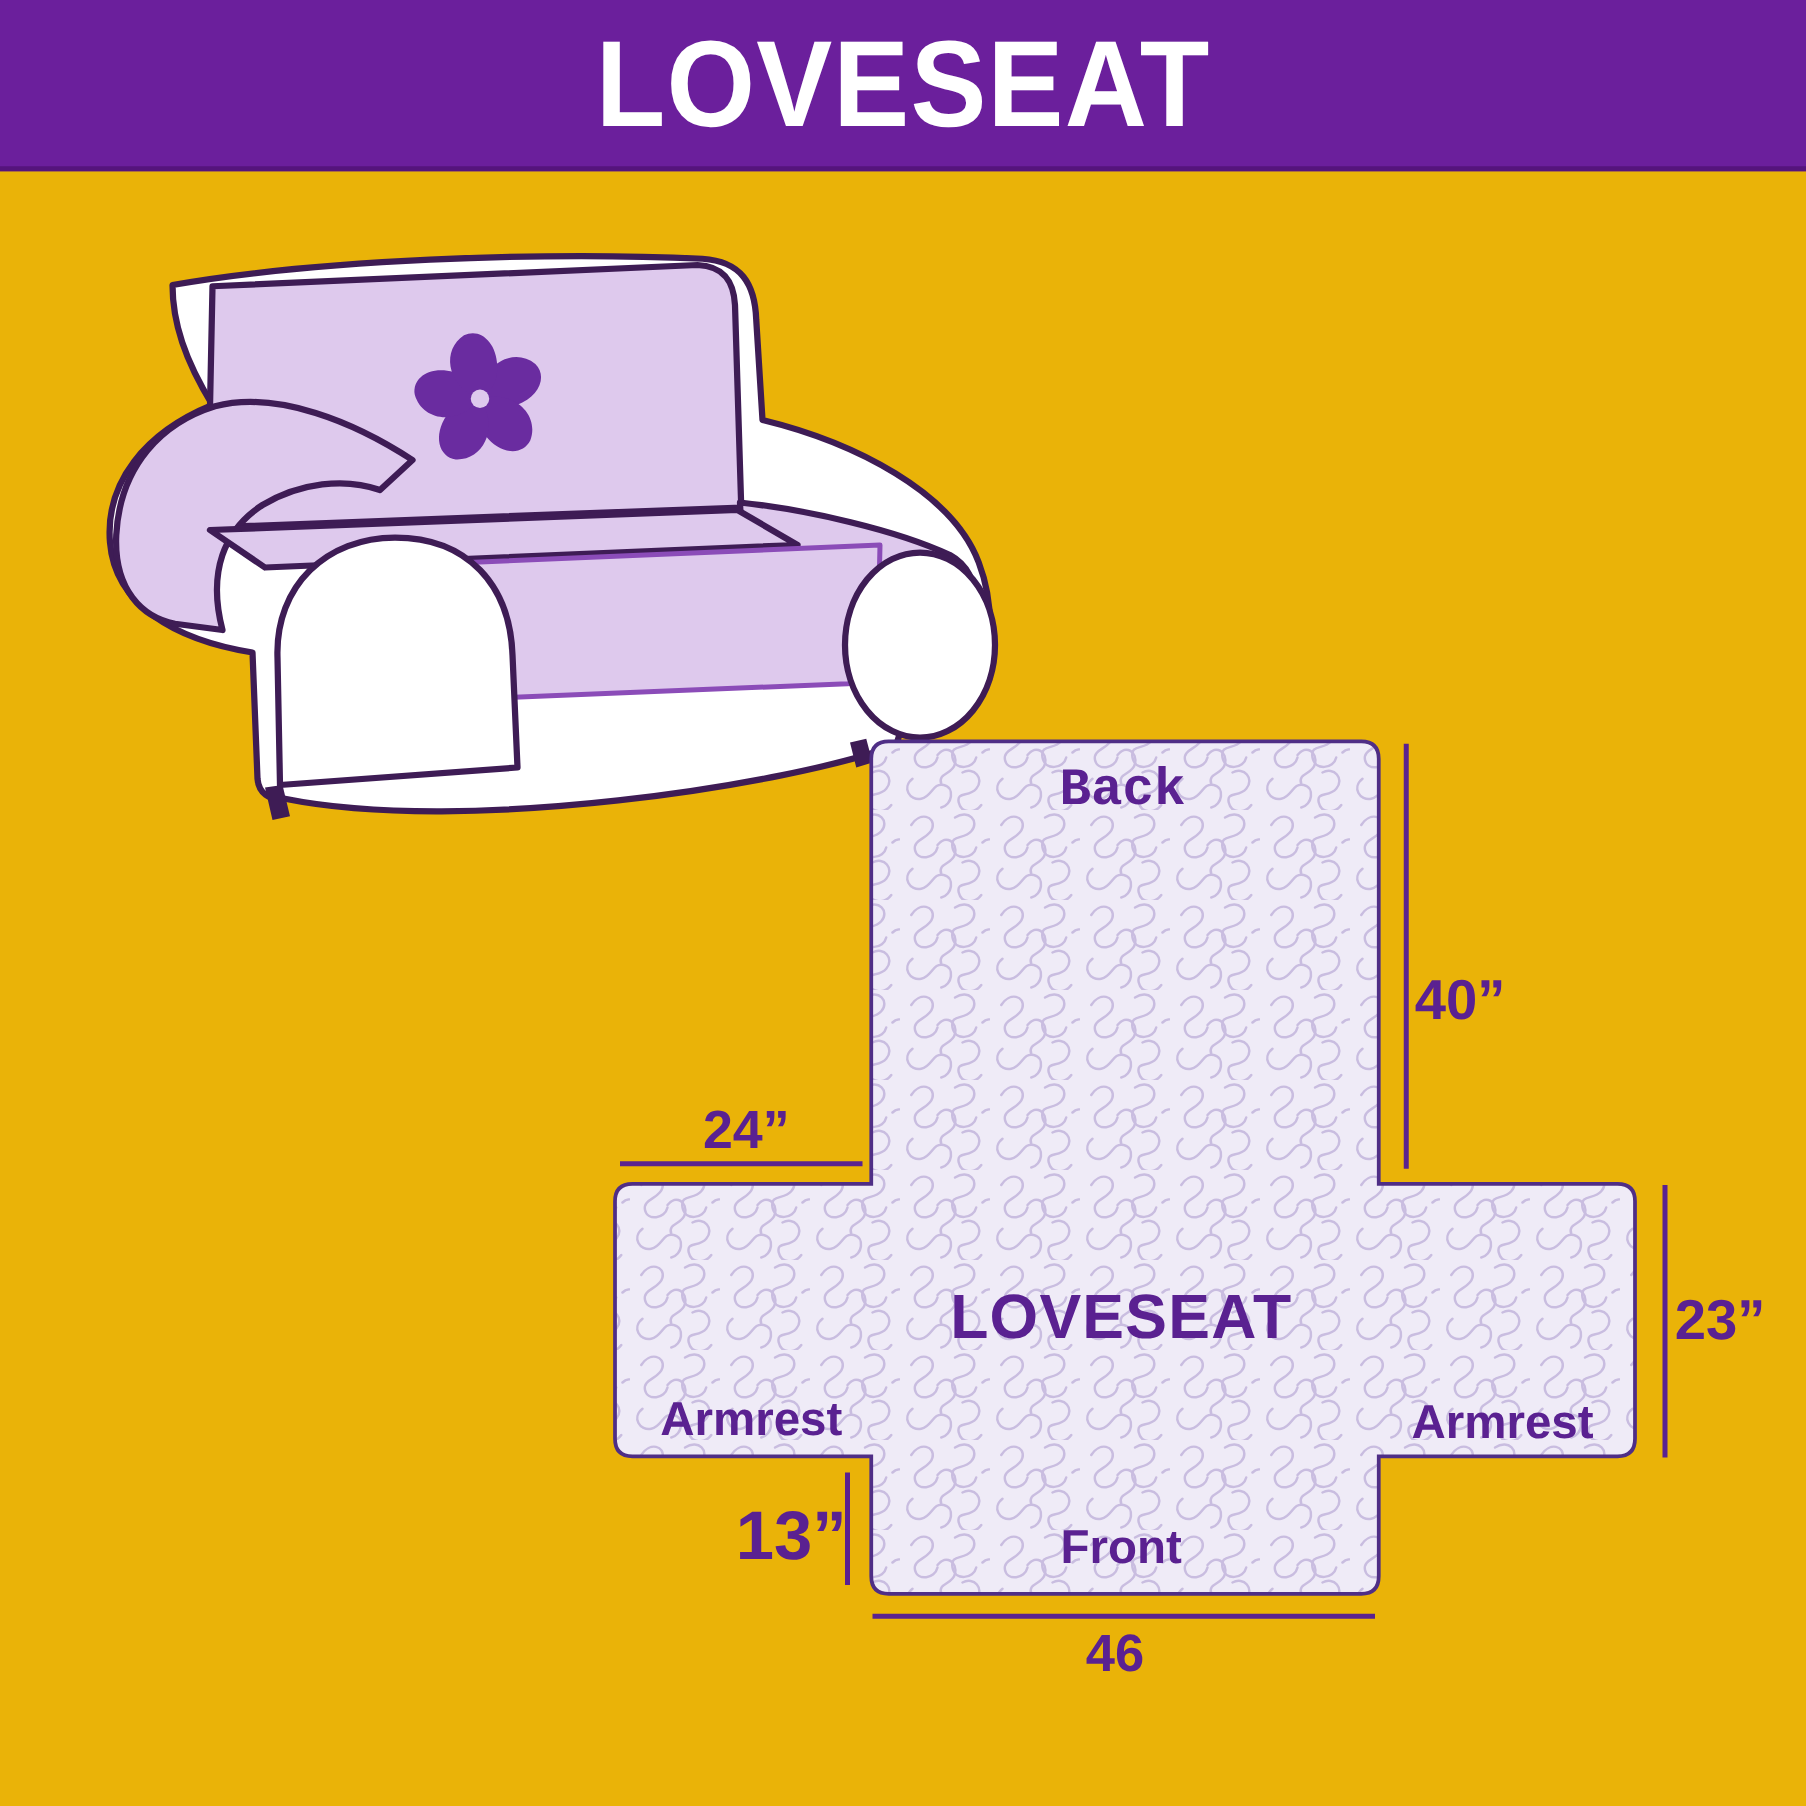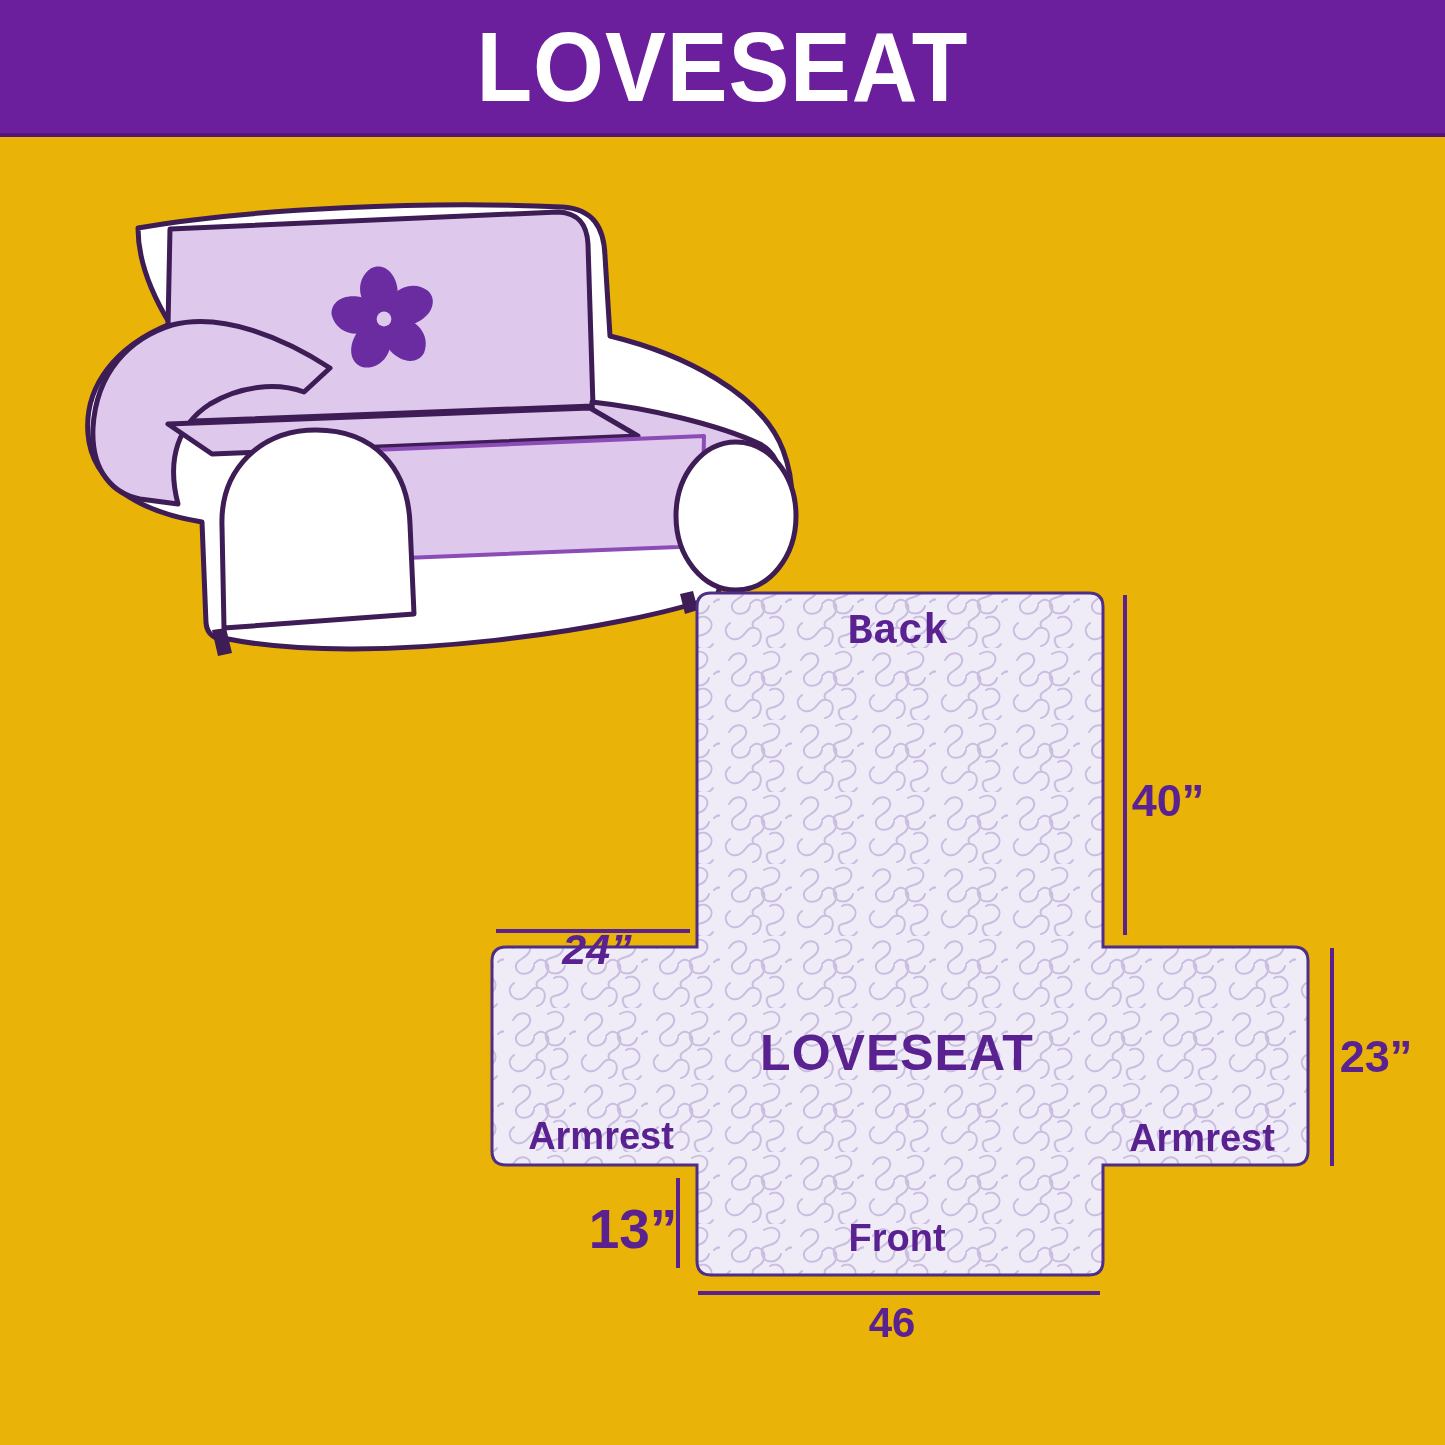--- a/index.html
+++ b/index.html
@@ -22,21 +22,21 @@
   
   .lbl{
     position:absolute;color:#5A2191;font-weight:bold;white-space:nowrap;
     transform:translate(-50%,-50%);line-height:1;
   }
   .lbl-back   {left:898px; top:632px; font-size:42px;font-family:Liberation Mono, monospace;}
   .lbl-center {left:897px; top:1053px;font-size:50px;letter-spacing:1px;}
   .lbl-arm-l  {left:601px; top:1136px;font-size:38px;}
   .lbl-arm-r  {left:1202px;top:1138px;font-size:38px;}
   .lbl-front  {left:897px; top:1238px;font-size:38px;}
-  .dim-24 {left:597px; top:949px; font-size:43px;font-style:italic;}
+  .dim-24 {left:597px; top:905px; font-size:43px;}
   .dim-40 {left:1168px;top:800px; font-size:45px;}
   .dim-23 {left:1376px;top:1056px;font-size:45px;}
   .dim-13 {left:633px; top:1229px;font-size:55px;}
   .dim-46 {left:892px; top:1323px;font-size:42px;}
 </style>
 </head>
 <body>
 
 <div id="stage">
 

